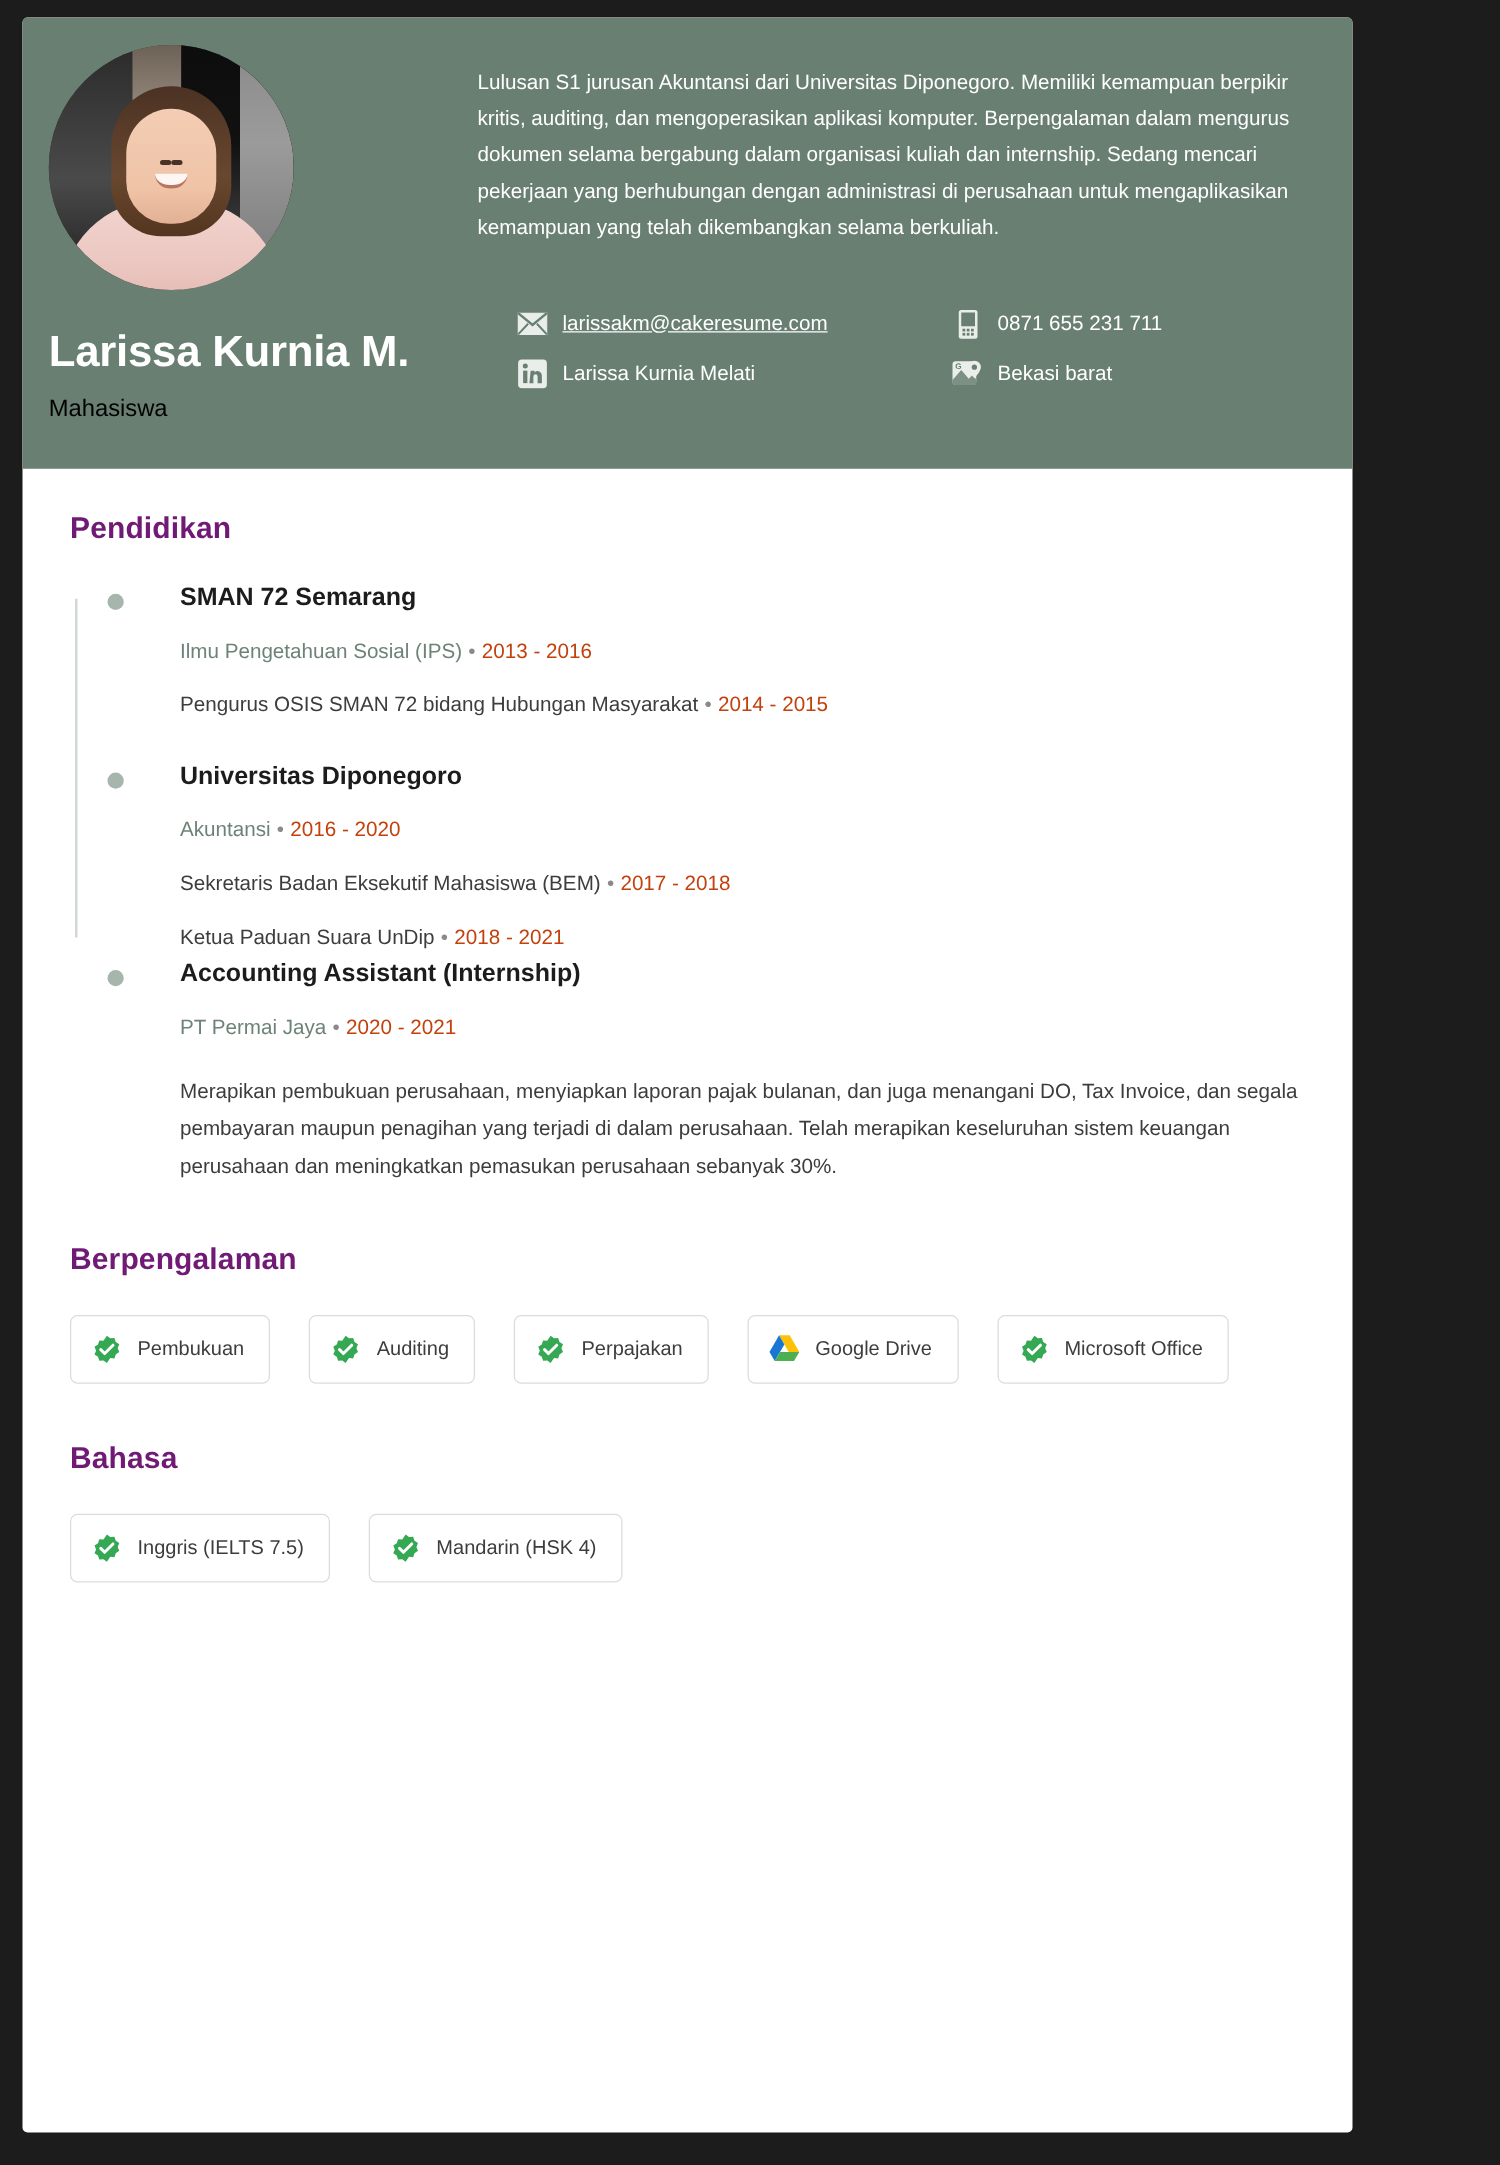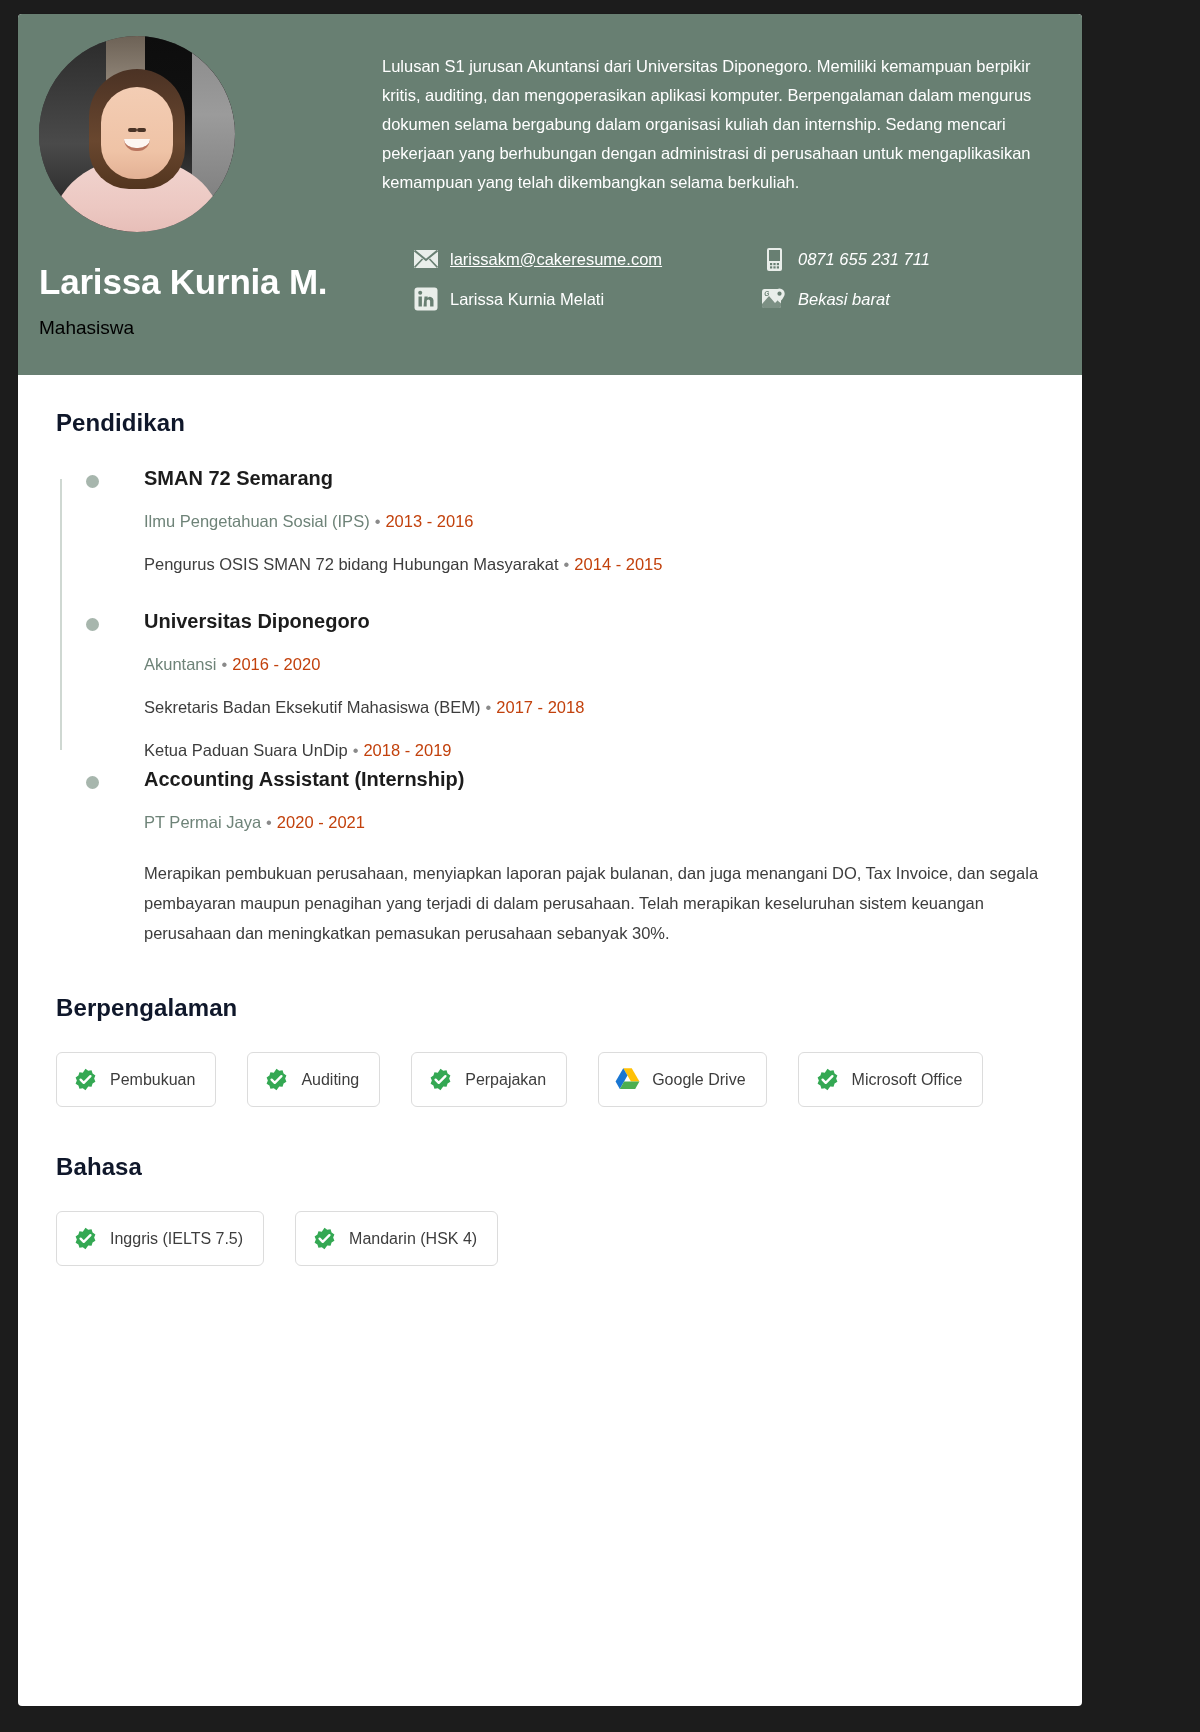--- a/index.html
+++ b/index.html
@@ -103,36 +103,36 @@
 
   .contact-grid {
     position: absolute;
     left: 395px;
     top: 232px;
     width: 650px;
   }
   .crow { display: flex; align-items: flex-start; margin-bottom: 14px; }
   .ccell { display: flex; align-items: center; }
   .ccell.left { width: 348px; }
-  .ccell.right { width: 300px; font-style: italic; }
+  .ccell.right { width: 300px; }
 
   .cicon {
     width: 26px; height: 26px; margin-right: 11px;
     display: flex; align-items: center; justify-content: center;
     flex: 0 0 auto;
   }
   .ctext { color: #ffffff; font-size: 16.5px; }
   .ctext.link { text-decoration: underline; }
 
   
   .body { padding: 34px 38px 40px 38px; }
 
   .section { margin-bottom: 6px; }
   .section-title {
-    color: #0f172a;
+    color: #701a75;
     font-size: 24px;
     font-weight: bold;
     margin-bottom: 30px;
     letter-spacing: 0.1px;
   }
   .section-title.sp-top { margin-top: 46px; }
 
   
   .timeline { position: relative; padding-left: 33px; }
   .tl-line {
@@ -283,21 +283,21 @@
         <div class="entry">
           <div class="dot"></div>
           <div class="entry-title">Universitas Diponegoro</div>
           <div class="meta-line">
             <span class="m-green">Akuntansi</span><span class="m-sep">•</span><span class="m-date">2016 - 2020</span>
           </div>
           <div class="meta-line">
             <span class="m-dark">Sekretaris Badan Eksekutif Mahasiswa (BEM)</span><span class="m-sep">•</span><span class="m-date">2017 - 2018</span>
           </div>
           <div class="meta-line">
-            <span class="m-dark">Ketua Paduan Suara UnDip</span><span class="m-sep">•</span><span class="m-date">2018 - 2019</span>
+            <span class="m-dark">Ketua Paduan Suara UnDip</span><span class="m-sep">•</span><span class="m-date">2018 - 2021</span>
           </div>
         </div>
       </div>
     </div>
 
     <div class="section">
 
       <div class="timeline">
         <div class="entry">
           <div class="dot"></div>

